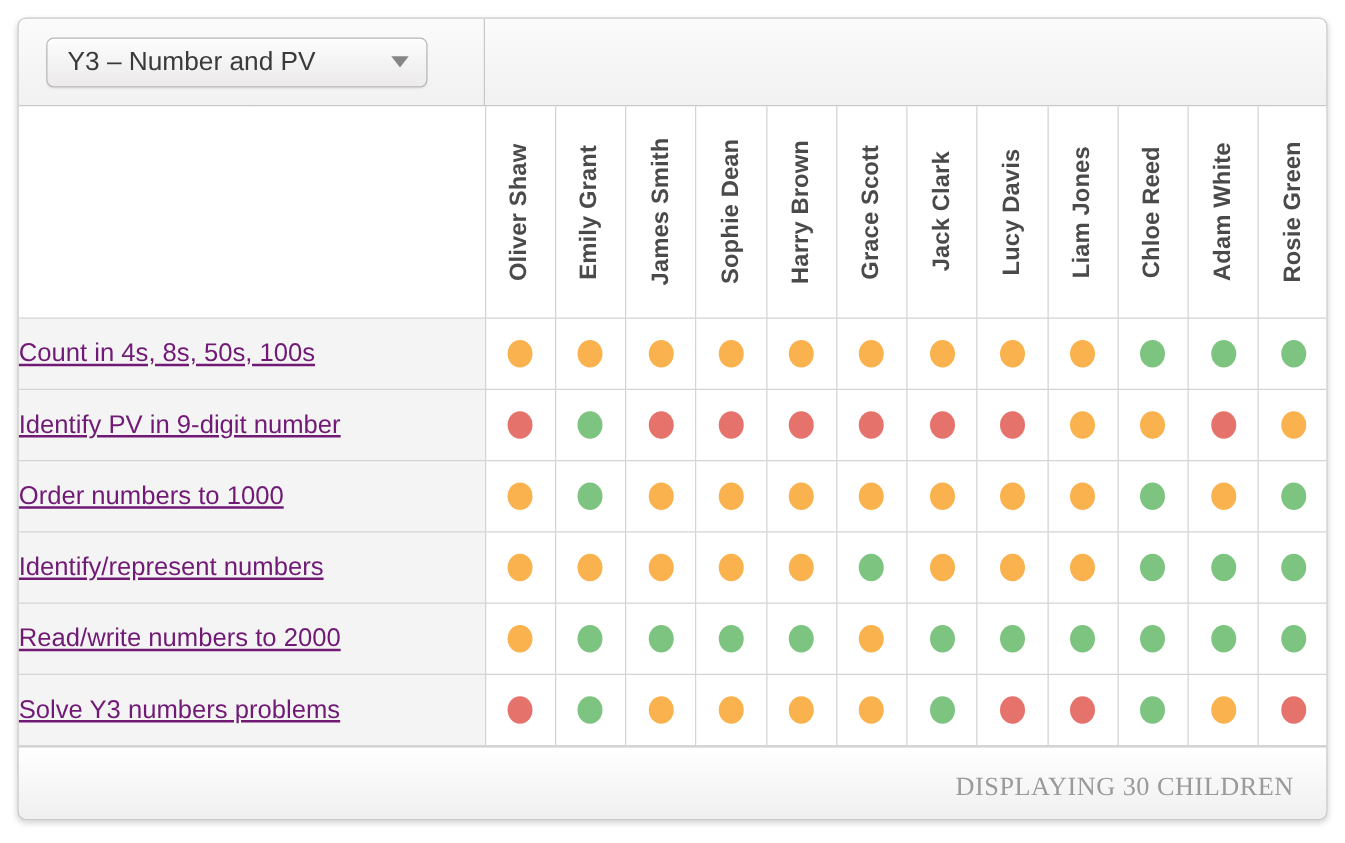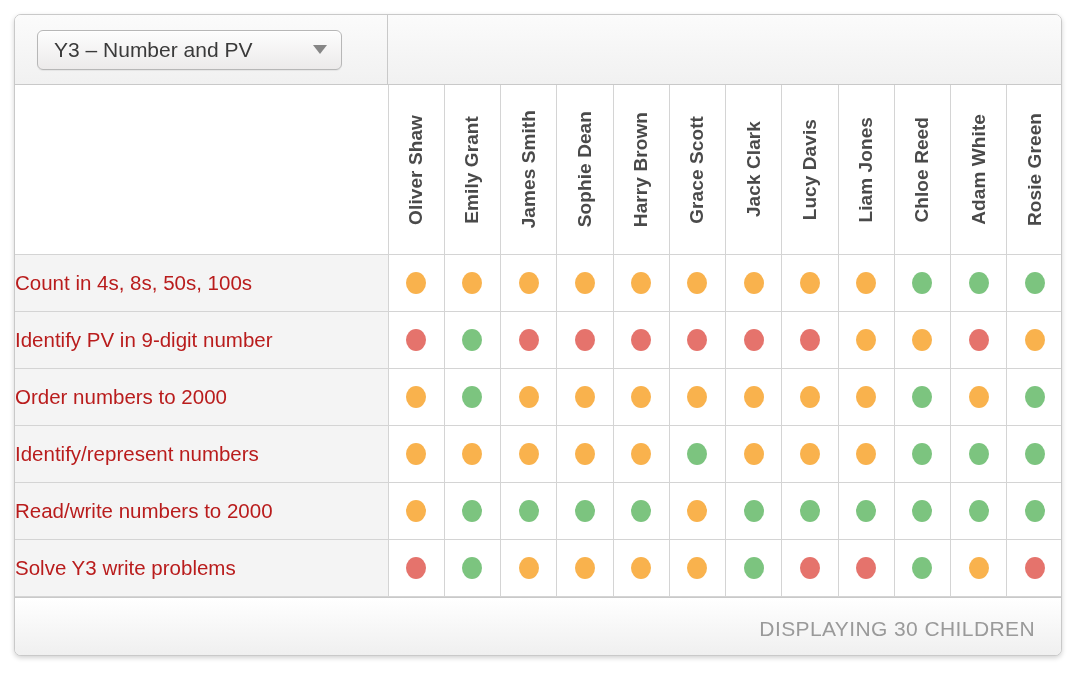--- a/index.html
+++ b/index.html
@@ -145,22 +145,23 @@
 
   
   .obj-row td { height: 56px; }
   .obj-cell {
     background: #f4f4f4;
     padding: 0 0 0 22px;
     vertical-align: middle;
   }
   .obj-label {
     font-size: 20.5px;
-    color: #b91c1c;
+    color: #701a75;
     white-space: nowrap;
+    text-decoration: underline;
   }
   .dot-cell {
     background: #ffffff;
     text-align: center;
     vertical-align: middle;
   }
   .dot {
     display: inline-block;
     width: 20px;
     height: 22px;
@@ -179,20 +180,21 @@
     border-top: 1px solid #c9c9c9;
     display: flex;
     align-items: center;
     justify-content: flex-end;
     padding-right: 26px;
   }
   .footer-text {
     font-size: 21px;
     color: #9a9a9a;
     letter-spacing: 0.4px;
+    font-family: Liberation Serif, serif;
   }
 </style>
 </head>
 <body>
 
 <div class="page">
   <div class="panel">
 
     <div class="toolbar">
       <div class="toolbar-left">
@@ -311,21 +313,21 @@
               <td class="dot-cell"><span class="dot r"></span></td>
               <td class="dot-cell"><span class="dot r"></span></td>
               <td class="dot-cell"><span class="dot r"></span></td>
               <td class="dot-cell"><span class="dot r"></span></td>
               <td class="dot-cell"><span class="dot a"></span></td>
               <td class="dot-cell"><span class="dot a"></span></td>
               <td class="dot-cell"><span class="dot r"></span></td>
               <td class="dot-cell"><span class="dot a"></span></td>
             </tr>
             <tr class="obj-row">
-              <td class="obj-cell"><span class="obj-label">Order numbers to 2000</span></td>
+              <td class="obj-cell"><span class="obj-label">Order numbers to 1000</span></td>
               <td class="dot-cell"><span class="dot a"></span></td>
               <td class="dot-cell"><span class="dot g"></span></td>
               <td class="dot-cell"><span class="dot a"></span></td>
               <td class="dot-cell"><span class="dot a"></span></td>
               <td class="dot-cell"><span class="dot a"></span></td>
               <td class="dot-cell"><span class="dot a"></span></td>
               <td class="dot-cell"><span class="dot a"></span></td>
               <td class="dot-cell"><span class="dot a"></span></td>
               <td class="dot-cell"><span class="dot a"></span></td>
               <td class="dot-cell"><span class="dot g"></span></td>
@@ -356,21 +358,21 @@
               <td class="dot-cell"><span class="dot g"></span></td>
               <td class="dot-cell"><span class="dot a"></span></td>
               <td class="dot-cell"><span class="dot g"></span></td>
               <td class="dot-cell"><span class="dot g"></span></td>
               <td class="dot-cell"><span class="dot g"></span></td>
               <td class="dot-cell"><span class="dot g"></span></td>
               <td class="dot-cell"><span class="dot g"></span></td>
               <td class="dot-cell"><span class="dot g"></span></td>
             </tr>
             <tr class="obj-row">
-              <td class="obj-cell"><span class="obj-label">Solve Y3 write problems</span></td>
+              <td class="obj-cell"><span class="obj-label">Solve Y3 numbers problems</span></td>
               <td class="dot-cell"><span class="dot r"></span></td>
               <td class="dot-cell"><span class="dot g"></span></td>
               <td class="dot-cell"><span class="dot a"></span></td>
               <td class="dot-cell"><span class="dot a"></span></td>
               <td class="dot-cell"><span class="dot a"></span></td>
               <td class="dot-cell"><span class="dot a"></span></td>
               <td class="dot-cell"><span class="dot g"></span></td>
               <td class="dot-cell"><span class="dot r"></span></td>
               <td class="dot-cell"><span class="dot r"></span></td>
               <td class="dot-cell"><span class="dot g"></span></td>

